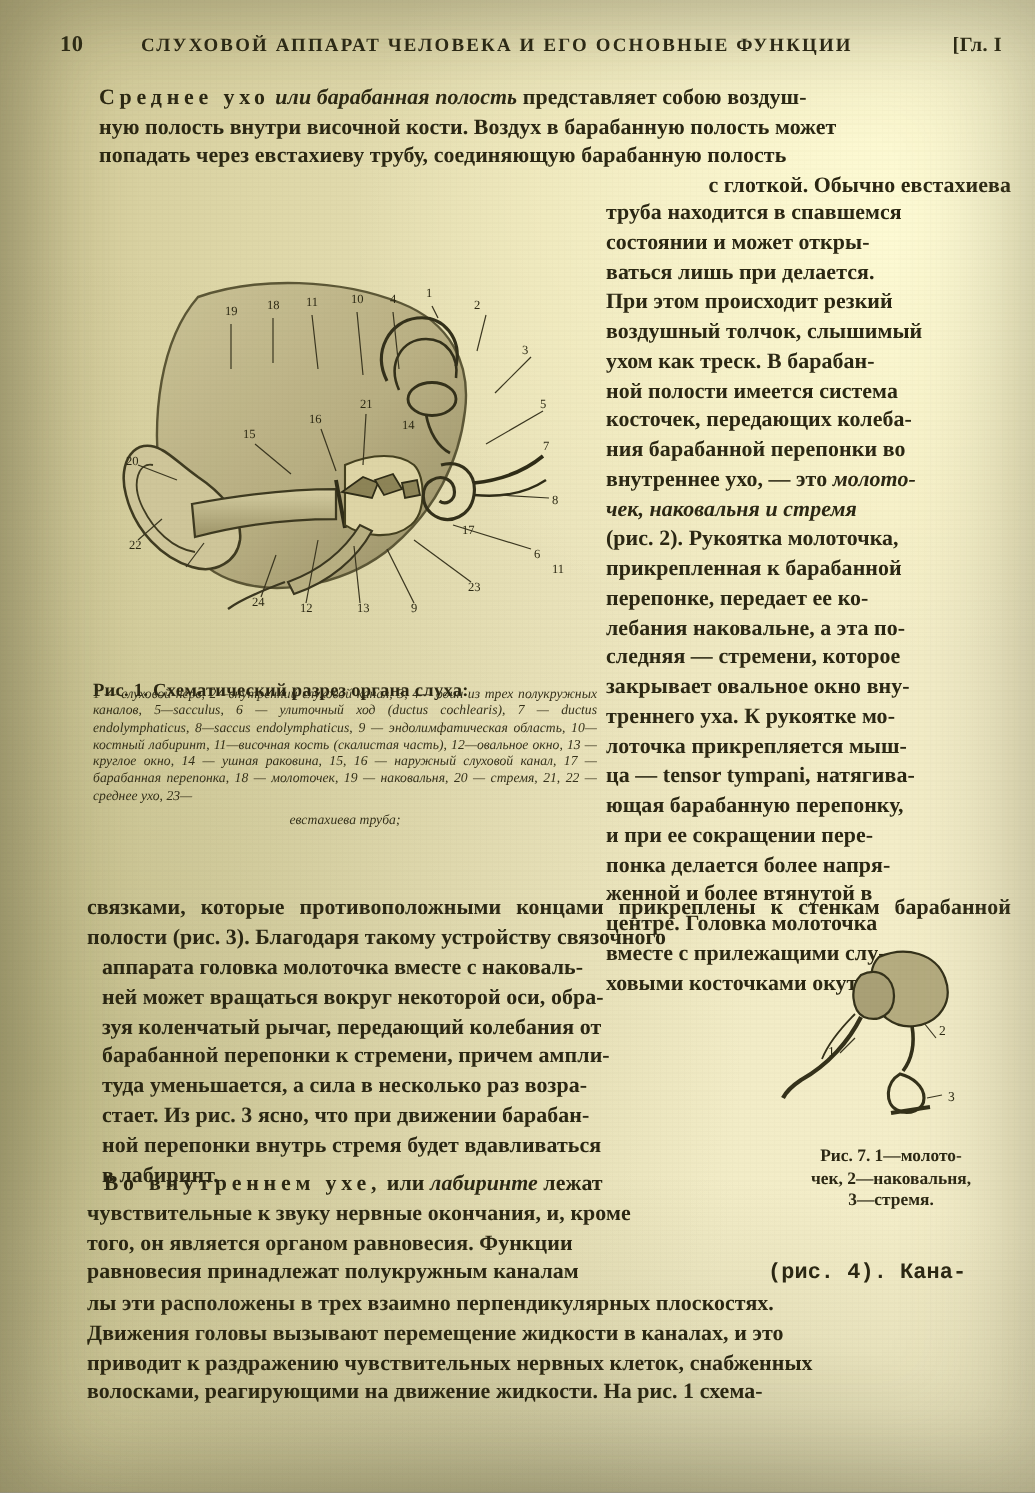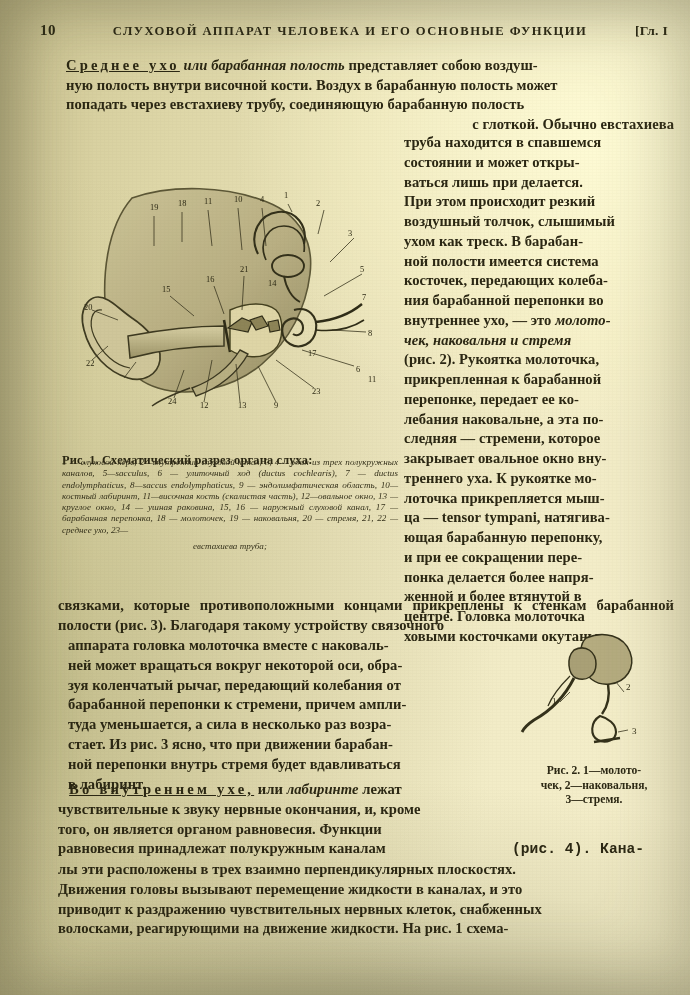--- a/index.html
+++ b/index.html
@@ -54,21 +54,21 @@
     width: 54px;
     text-align: left;
     padding-left: 18px;
     font-size: 15px;
     font-weight: 700;
     letter-spacing: 0.4px;
     color: #24220f;
   }
   .head-title {
     flex: 1;
-    text-align: center;
+    text-align: left;
     font-size: 12.6px;
     font-weight: 700;
     letter-spacing: 1.45px;
     color: #272412;
     text-transform: none;
     font-variant: small-caps;
     white-space: nowrap;
   }
   .head-chapter {
     width: 62px;
@@ -85,21 +85,21 @@
     position: absolute;
     font-size: 14.6px;
     line-height: 19.6px;
     text-align: justify;
     text-justify: inter-word;
     color: #2b2713;
     font-weight: 600;
     letter-spacing: 0.05px;
   }
   .tx i { font-style: italic; font-weight: 700; }
-  .spaced { letter-spacing: 3.2px; font-weight: 700; text-decoration: underline; }
+  .spaced { letter-spacing: 3.2px; font-weight: 700; }
 
   
   #para-1 {
     top: 56px;
     left: 66px;
     width: 608px;
   }
   #para-1 .l { display: block; white-space: nowrap; }
   #para-1 .l.r { text-align: right; }
 
@@ -243,20 +243,21 @@
     <span class="l">следняя — стремени, которое</span>
     <span class="l">закрывает овальное окно вну-</span>
     <span class="l">треннего уха. К рукоятке мо-</span>
     <span class="l">лоточка прикрепляется мыш-</span>
     <span class="l">ца — tensor tympani, натягива-</span>
     <span class="l">ющая барабанную перепонку,</span>
     <span class="l">и при ее сокращении пере-</span>
     <span class="l">понка делается более напря-</span>
     <span class="l">женной и более втянутой в</span>
     <span class="l">центре. Головка молоточка</span>
+    <span class="l">вместе с прилежащими слу-</span>
     <span class="l">ховыми косточками окутаны</span>
   </div>
 
   <div id="fig1">
     <svg viewBox="0 0 330 265" xmlns="http://www.w3.org/2000/svg" aria-label="Schematic cross-section of the organ of hearing">
       <defs>
         <linearGradient id="boneFill" x1="0" y1="0" x2="1" y2="1">
           <stop offset="0%" stop-color="#c9c094"></stop>
           <stop offset="55%" stop-color="#b3a97d"></stop>
           <stop offset="100%" stop-color="#8e855c"></stop>
@@ -403,21 +404,21 @@
 
       <g font-family="Liberation Serif, serif" font-size="9" fill="#2c2914">
         <text x="40" y="84">1</text>
         <text x="114" y="70">2</text>
         <text x="120" y="114">3</text>
       </g>
     </svg>
   </div>
 
   <div id="fig2-caption">
-    <span>Рис. 2. 1—молото-</span><br>
+    <span>Рис. 7. 1—молото-</span><br>
     <span>чек, 2—наковальня,</span><br>
     <span>3—стремя.</span>
   </div>
 
   <div class="tx" id="para-3">
     <span class="l">
       &nbsp;&nbsp;&nbsp;<span class="spaced">Во внутреннем ухе,</span><span> или </span><i>лабиринте</i><span> лежат</span>
     </span>
     <span class="l">чувствительные к звуку нервные окончания, и, кроме</span>
     <span class="l">того, он является органом равновесия. Функции</span>

